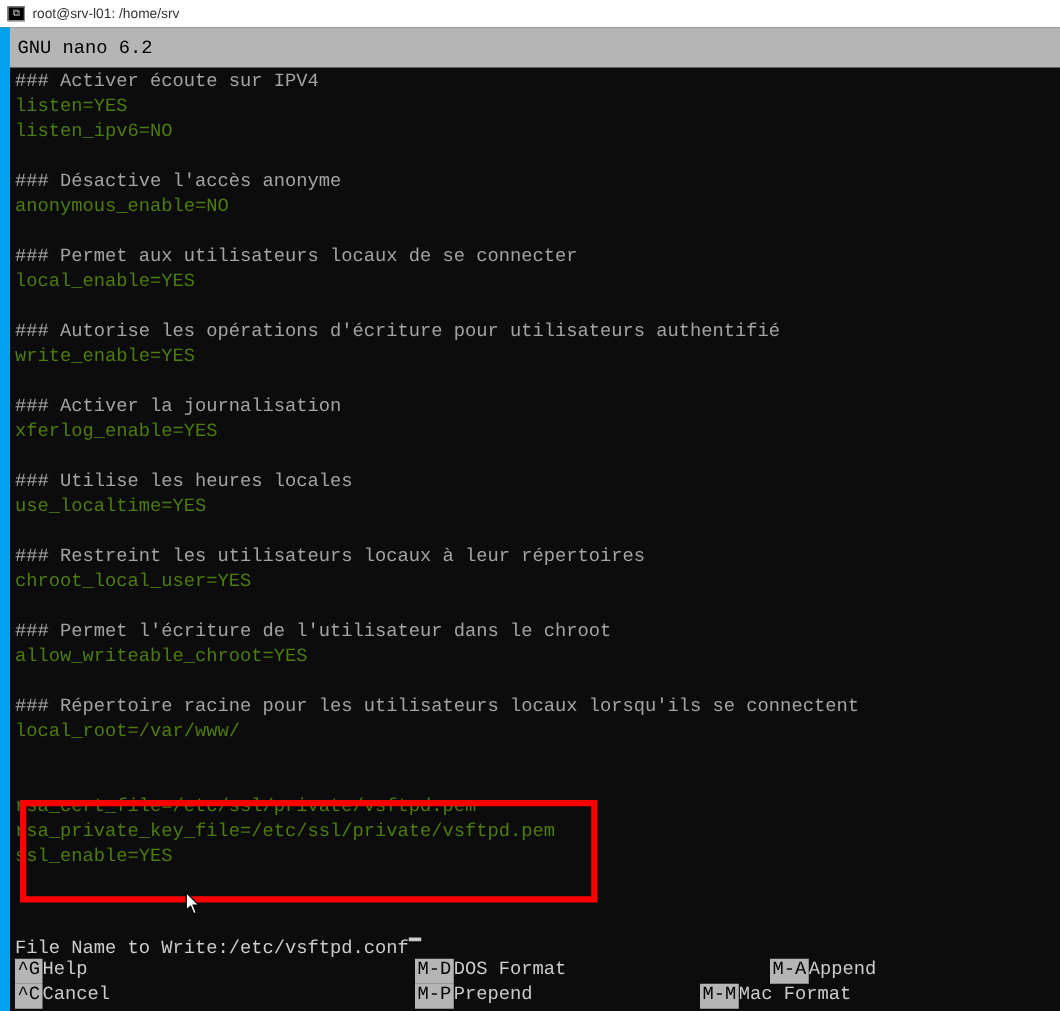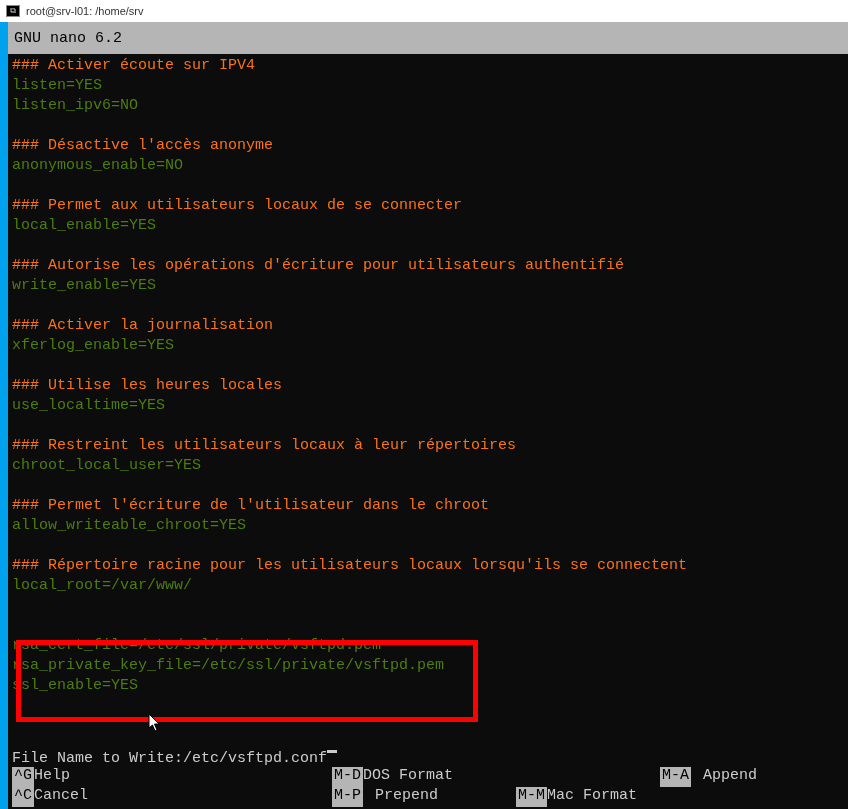--- a/index.html
+++ b/index.html
@@ -50,21 +50,21 @@
     padding: 16px 6px;
     font-weight: normal;
     align-items: center;
   }
   .editor-body {
     padding: 2px 4px 0 4px;
     white-space: pre;
     line-height: 20px;
     color: #cccccc;
   }
-  .comment { color: #f97316; }
+  .comment { color: #a3a3a3; }
   .plain   { color: #4d7c0f; }
   .highlight-box {
     position: absolute;
     border: 5px solid #ff0000;
     pointer-events: none;
   }
   .prompt-row {
     position: absolute;
     left: 0;
     right: 0;
@@ -88,22 +88,22 @@
     flex-direction: column;
     padding: 0 4px;
   }
   .shortcut-line {
     display: flex;
     height: 20px;
     color: #cccccc;
   }
   .sc-col { display: flex; }
   .sc-col.a { width: 320px; }
-  .sc-col.b { width: 328px; }
-  .sc-col.c { flex: 1; gap: 12px; }
+  .sc-col.b { width: 284px; }
+  .sc-col.c { flex: 1; }
   .inv {
     background: #b5b5b5;
     color: #000;
     padding: 0 2px;
   }
   .cursor-img {
     position: absolute;
     width: 14px;
     height: 18px;
     pointer-events: none;

